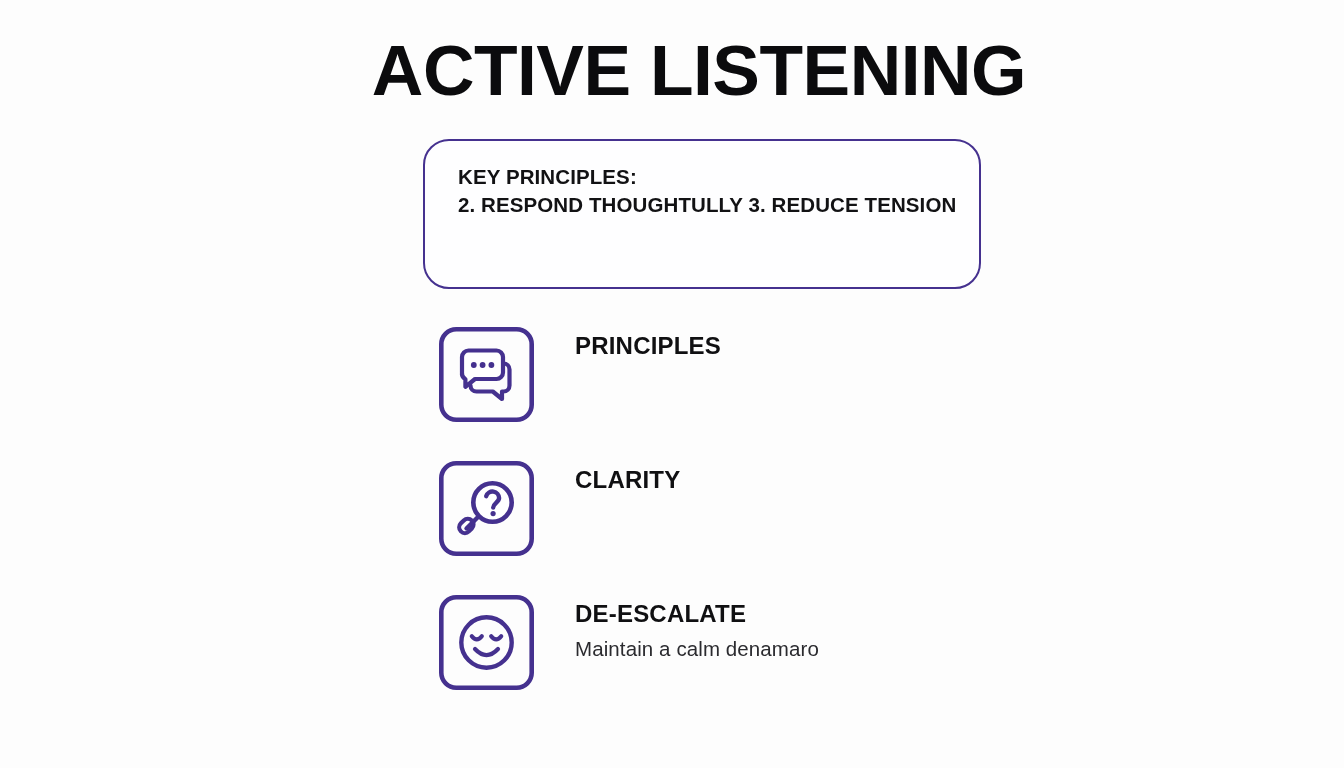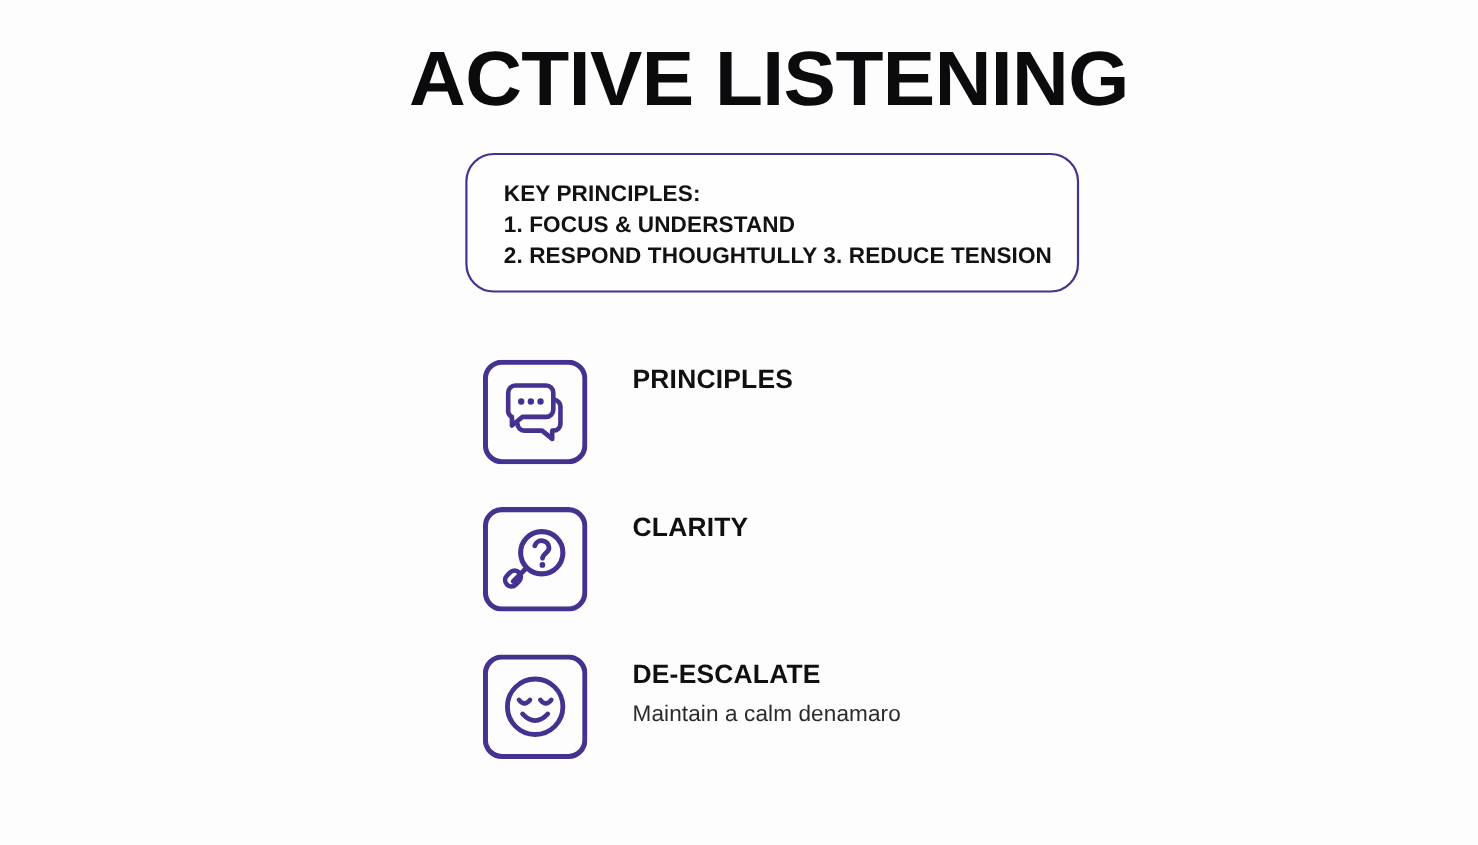--- a/index.html
+++ b/index.html
@@ -40,21 +40,21 @@
     transform: scaleX(1.02);
     transform-origin: 661px 50%;
   }
 
   
   .principles {
     position: absolute;
     left: 385px;
     top: 139px;
     width: 558px;
-    height: 127px;
+    height: 150px;
     box-sizing: border-box;
     border: 2.5px solid #45318f;
     border-radius: 26px;
     background: #fefeff;
     padding-left: 17px;
   }
   .principles-inner {
     position: absolute;
     left: 33px;
     top: 22px;
@@ -125,21 +125,20 @@
 </head>
 <body>
 
 <div class="slide">
 
   <div class="title">ACTIVE LISTENING</div>
 
   <div class="principles">
     <div class="principles-inner">
       <div class="principles-line">KEY PRINCIPLES:</div>
-      <div class="principles-line">1. FOCUS &amp; UNDERSTAND</div>
       <div class="principles-line">2. RESPOND THOUGHTULLY  3. REDUCE TENSION</div>
     </div>
   </div>
 
   <div class="rows">
 
     <div class="row row-1">
       <div class="icon-box">
         <svg viewBox="0 0 95 95" xmlns="http://www.w3.org/2000/svg">
           <rect x="2.3" y="2.3" width="90.4" height="90.4" rx="15" ry="15" fill="none" stroke="#45318f" stroke-width="4.6"></rect>

